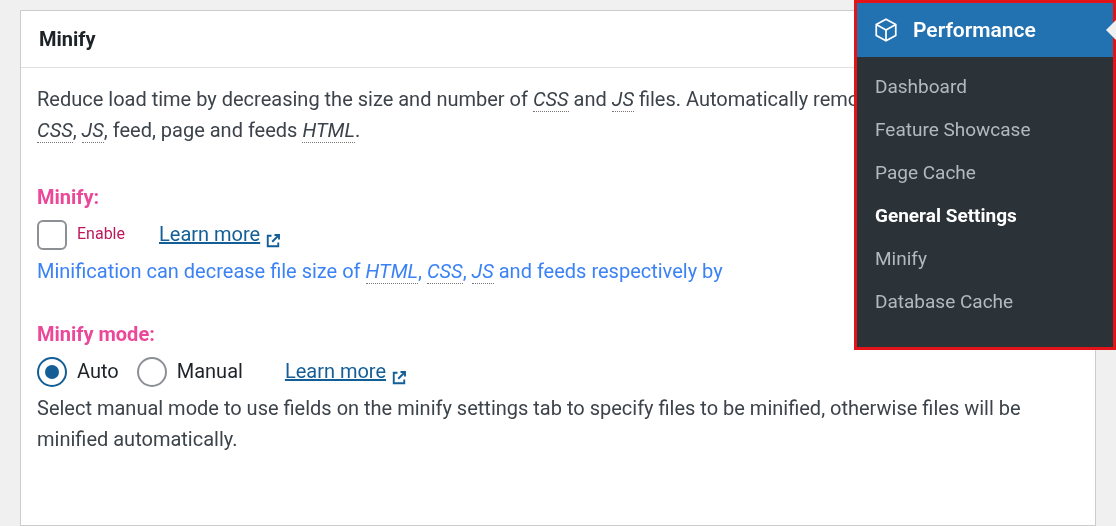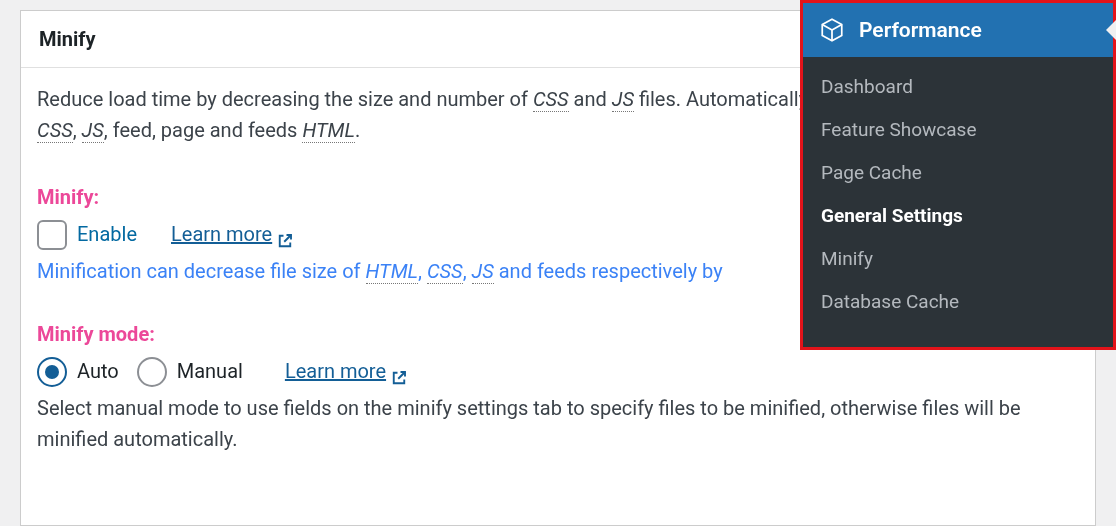--- a/index.html
+++ b/index.html
@@ -54,21 +54,21 @@
   }
   .checkbox {
     width: 30px;
     height: 30px;
     border: 2px solid #8c8f94;
     border-radius: 6px;
     background: #fff;
     display: inline-block;
     flex-shrink: 0;
   }
-  .enable-text { font-size: 20px; color: #0369a1; }
+  .enable-text { font-size: 16px; color: #be185d; }
   .link {
     color: #135e96;
     text-decoration: underline;
     cursor: pointer;
     display: inline-flex;
     align-items: flex-end;
     gap: 4px;
     margin-left: 24px;
   }
   .ext-icon { width: 18px; height: 18px; }
@@ -99,21 +99,21 @@
     border-radius: 50%;
     background: #135e96;
   }
   .radio-label { font-size: 20px; color:#1d2327; margin-right: 8px; }
 
   
   .flyout {
     position: absolute;
     top: 0;
     right: 0;
-    width: 316px;
+    width: 262px;
     border: 3px solid #e3131a;
     border-top: none;
     background: #2c3338;
     z-index: 10;
   }
   .flyout-header {
     background: #2271b1;
     color: #fff;
     font-size: 21px;
     font-weight: 600;

